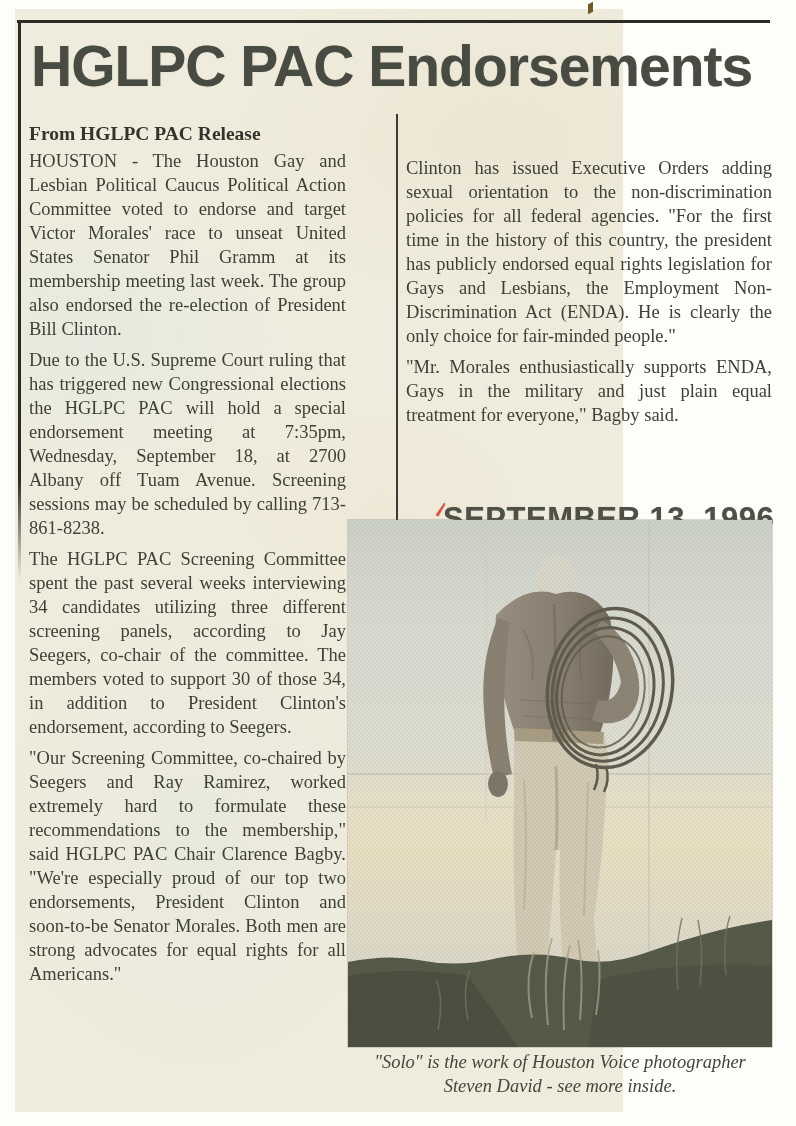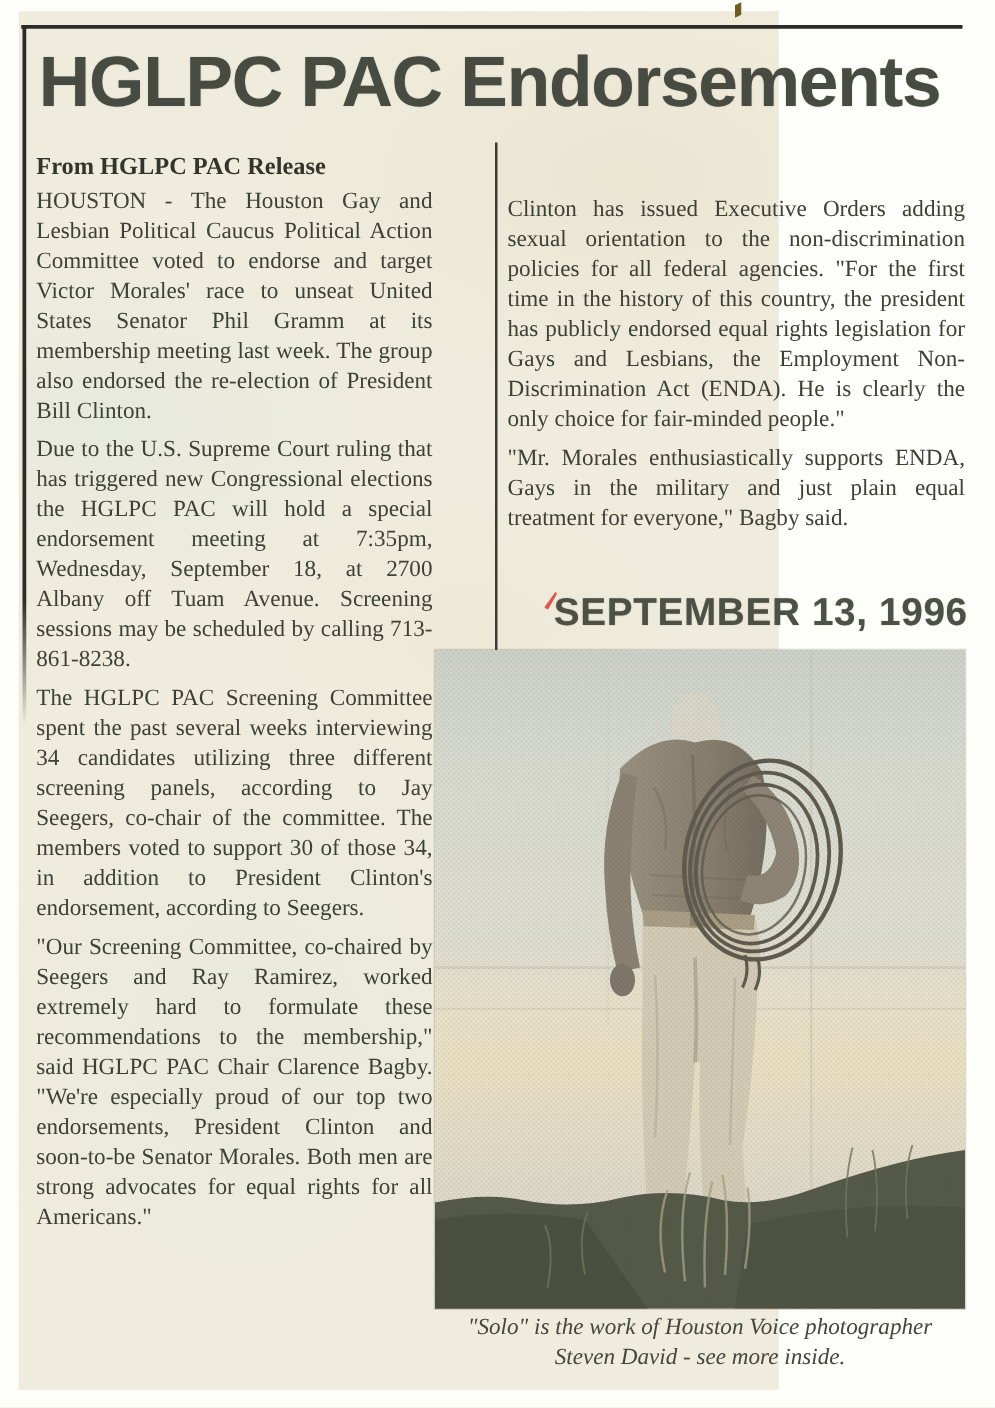--- a/index.html
+++ b/index.html
@@ -48,21 +48,21 @@
   }
   .col-left{left:14px;top:113px;width:317px;}
   .col-right{left:391px;top:119px;width:366px;margin-top:28px;}
   .col p{margin:0 0 7px 0;text-align:justify;}
   .lead-in{
     font-weight:bold;font-size:19.5px;color:#33352c;
     text-align:center;margin:0 0 3px 0 !important;
   }
   .force-justify{text-align-last:justify;}
   .date-head{
-    position:absolute;left:428px;top:463px;
+    position:absolute;left:428px;top:492px;
     font-family:"Liberation Sans", sans-serif;
     font-size:31px;font-weight:bold;letter-spacing:0.5px;
     color:#4d5045;white-space:nowrap;
     text-shadow:0 0 1px rgba(77,80,69,.4);
     text-align:center;
   }
   .red-tick{
     position:absolute;left:-7px;top:1px;width:9px;height:15px;
     background:#e0544a;
     clip-path:polygon(85% 0, 100% 10%, 35% 100%, 0 90%);

